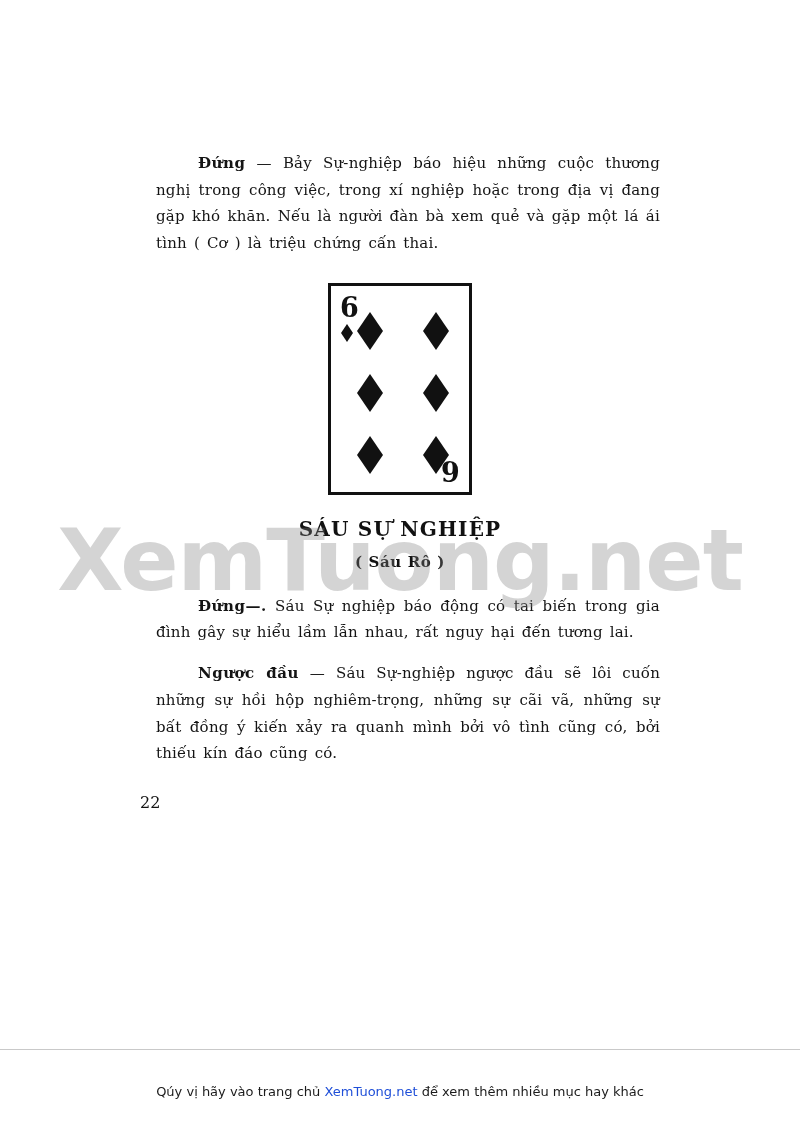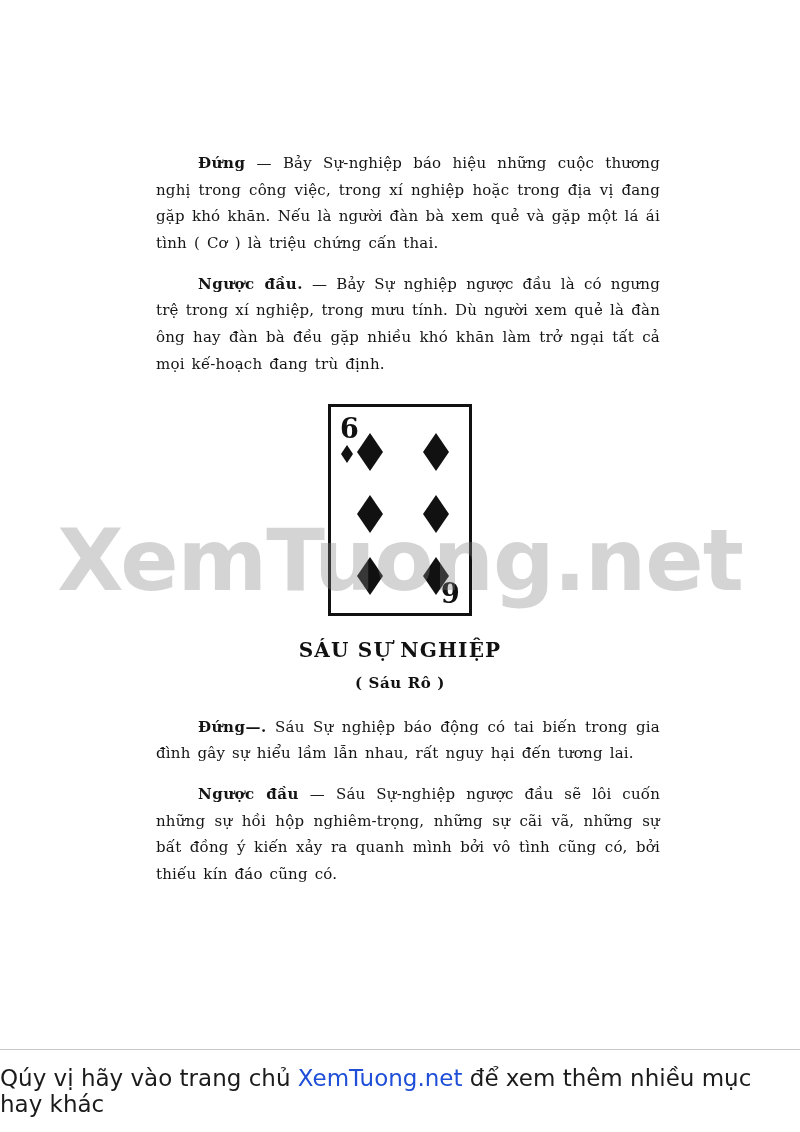--- a/index.html
+++ b/index.html
@@ -163,39 +163,36 @@
     width: 800px;
     height: 82px;
     border-top: 1px solid #c9c9c9;
     background: #ffffff;
     display: flex;
     align-items: center;
     justify-content: center;
   }
   .footer-text {
     font-family: "DejaVu Sans", sans-serif;
-    font-size: 23px;
+    font-size: 13px;
     color: #1b1b1b;
   }
   .footer-text .brand { color: #1f4fd8; }
 </style>
 </head>
 <body>
 
 <div id="page">
 
   <div class="scan">
 
     <p class="para indent">
       <span class="lead">Đứng</span><span> — </span><span>Bảy Sự-nghiệp báo hiệu những cuộc thương nghị trong công việc, trong xí nghiệp hoặc trong địa vị đang gặp khó khăn. Nếu là người đàn bà xem quẻ và gặp một lá ái tình ( Cơ ) là triệu chứng cấn thai.</span>
     </p>
 
-    <p class="para indent">
-      <span class="lead">Ngược đầu.</span><span> — </span><span>Bảy Sự nghiệp ngược đầu là có ngưng trệ trong xí nghiệp, trong mưu tính. Dù người xem quẻ là đàn ông hay đàn bà đều gặp nhiều khó khăn làm trở ngại tất cả mọi kế-hoạch đang trù định.</span>
-    </p>
 
     <div class="card-wrap">
       <div class="card">
         <span class="corner tl">6</span>
         <span class="pip small pmini"></span>
         <span class="pip p1"></span>
         <span class="pip p2"></span>
         <span class="pip p3"></span>
         <span class="pip p4"></span>
         <span class="pip p5"></span>
@@ -208,20 +205,21 @@
     <div class="card-subtitle">( Sáu Rô )</div>
 
     <p class="para indent">
       <span class="lead">Đứng—.</span><span> </span><span>Sáu Sự nghiệp báo động có tai biến trong gia đình gây sự hiểu lầm lẫn nhau, rất nguy hại đến tương lai.</span>
     </p>
 
     <p class="para indent">
       <span class="lead">Ngược đầu</span><span> — </span><span>Sáu Sự-nghiệp ngược đầu sẽ lôi cuốn những sự hồi hộp nghiêm-trọng, những sự cãi vã, những sự bất đồng ý kiến xảy ra quanh mình bởi vô tình cũng có, bởi thiếu kín đáo cũng có.</span>
     </p>
 
+    <div class="page-number">22</div>
   </div>
 
   <div class="watermark">XemTuong.net</div>
 
   <div class="footer">
     <div class="footer-text">
       <span>Qúy vị hãy vào trang chủ </span><span class="brand">XemTuong.net</span><span> để xem thêm nhiều mục hay khác</span>
     </div>
   </div>
 

